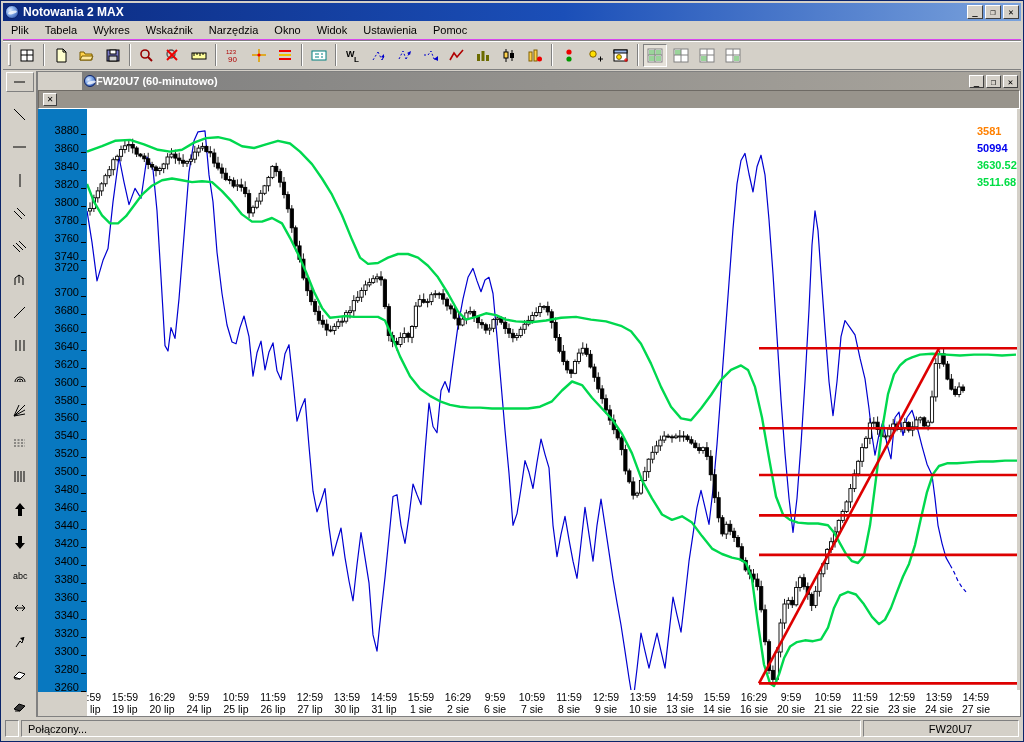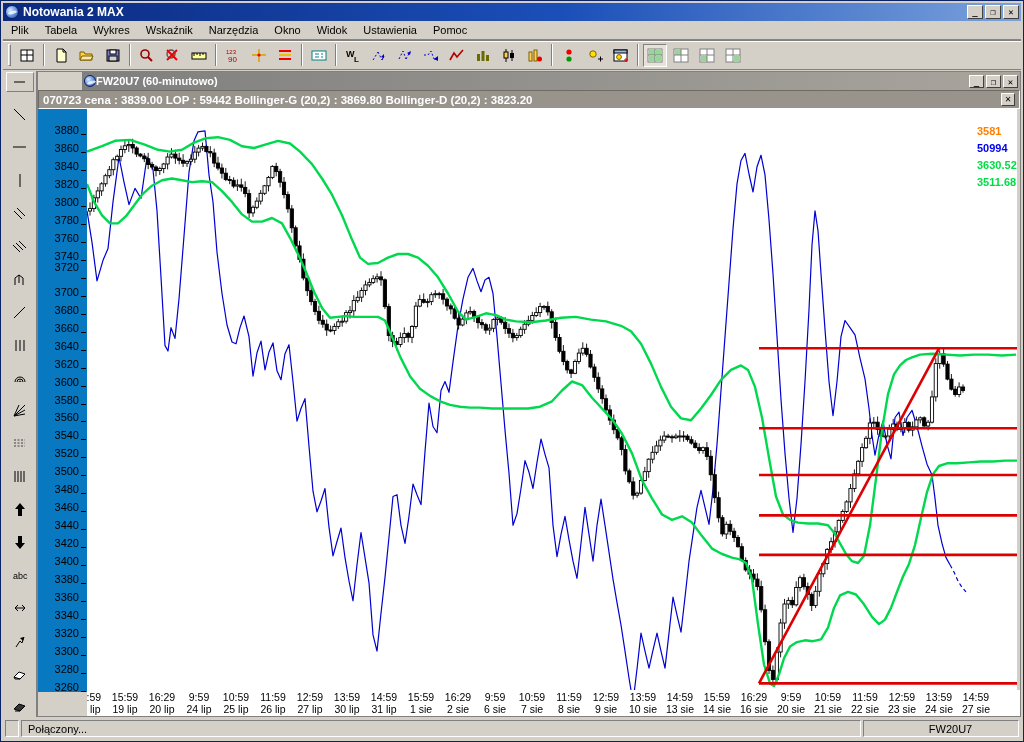--- a/index.html
+++ b/index.html
@@ -492,21 +492,20 @@
 
   <div class="inner">
     <div class="ititle">
       <span class="globe" style="width:12px;height:12px"></span>
       <span class="ttl">FW20U7 (60-minutowo)</span>
       <button class="winbtn">_</button>
       <button class="winbtn">❐</button>
       <button class="winbtn">✕</button>
     </div>
     <div class="infobar">
-      <span class="txt">070723  cena : 3839.00 LOP : 59442 Bollinger-G (20,2) : 3869.80 Bollinger-D (20,2) : 3823.20</span>
       <button class="smallx">✕</button>
     </div>
     <div class="yaxis" id="yaxis">
         <div class="ylab" style="top:15px">3880</div>
         <div class="ytick" style="top:25px"></div>
         <div class="ylab" style="top:33px">3860</div>
         <div class="ytick" style="top:43px"></div>
         <div class="ylab" style="top:51px">3840</div>
         <div class="ytick" style="top:61px"></div>
         <div class="ylab" style="top:69px">3820</div>

